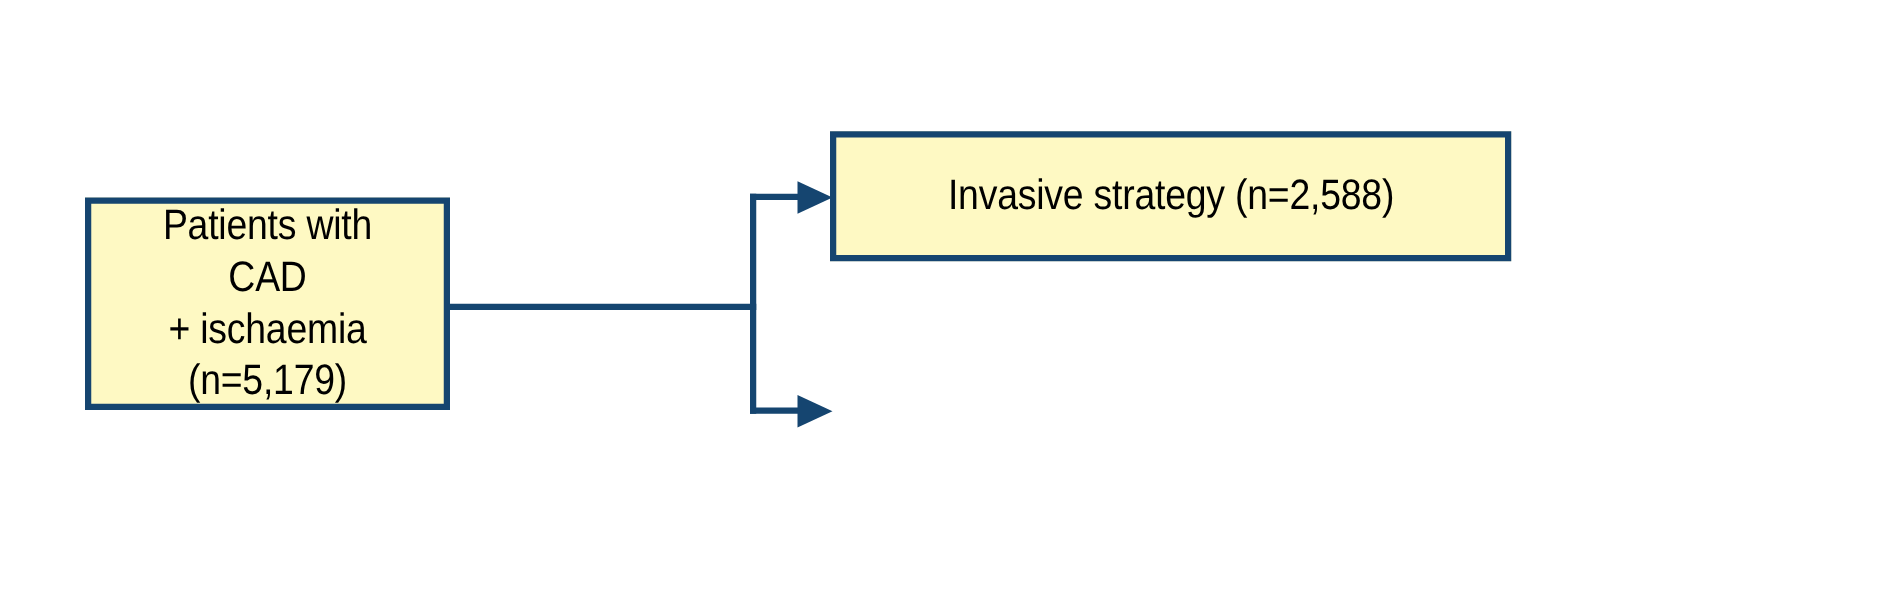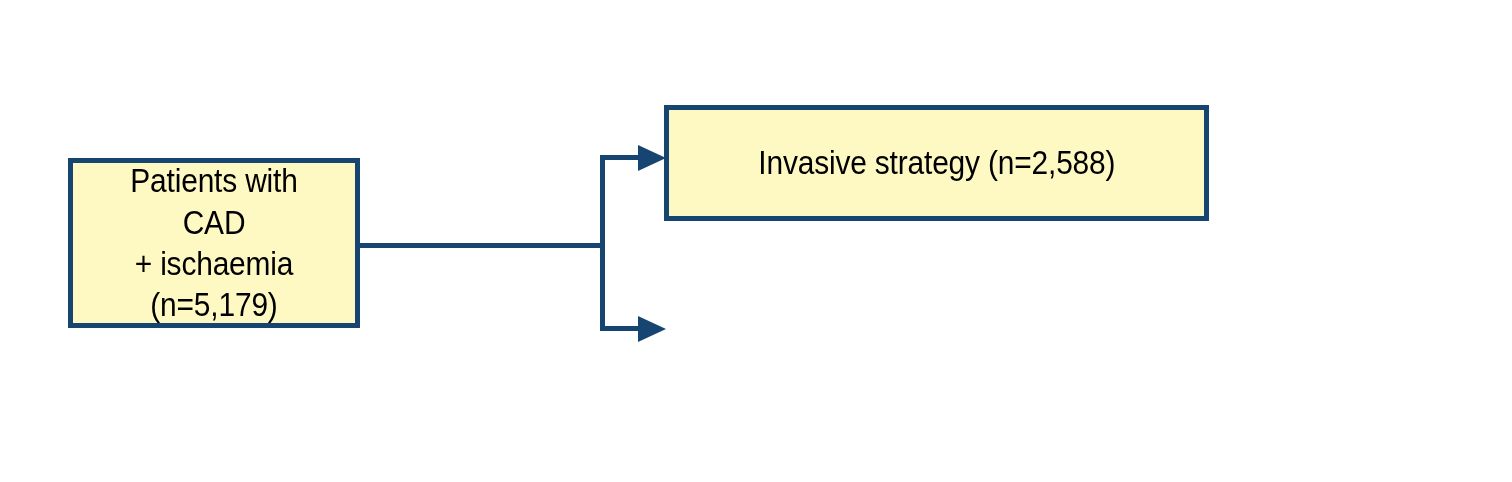--- a/index.html
+++ b/index.html
@@ -42,21 +42,21 @@
   #node-source {
     left: 68px;
     top: 158px;
     width: 292px;
     height: 170px;
   }
   #node-invasive {
     left: 664px;
     top: 105px;
     width: 545px;
-    height: 116px;
+    height: 104px;
   }
   #node-conservative {
     left: 664px;
     top: 263px;
     width: 545px;
     height: 116px;
   }
 
   
   .conn {

